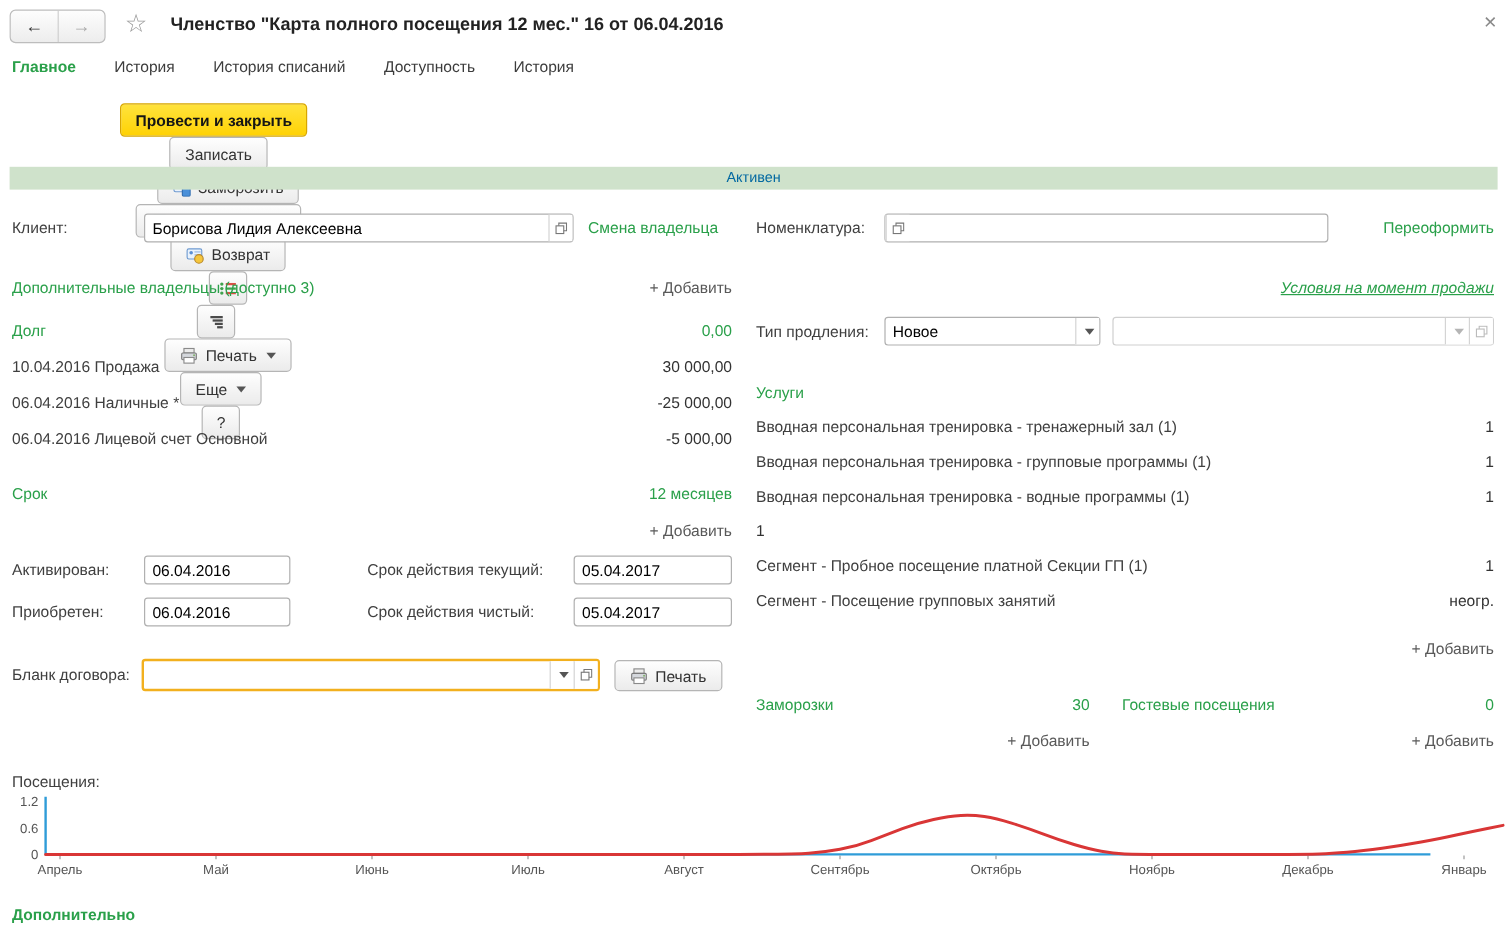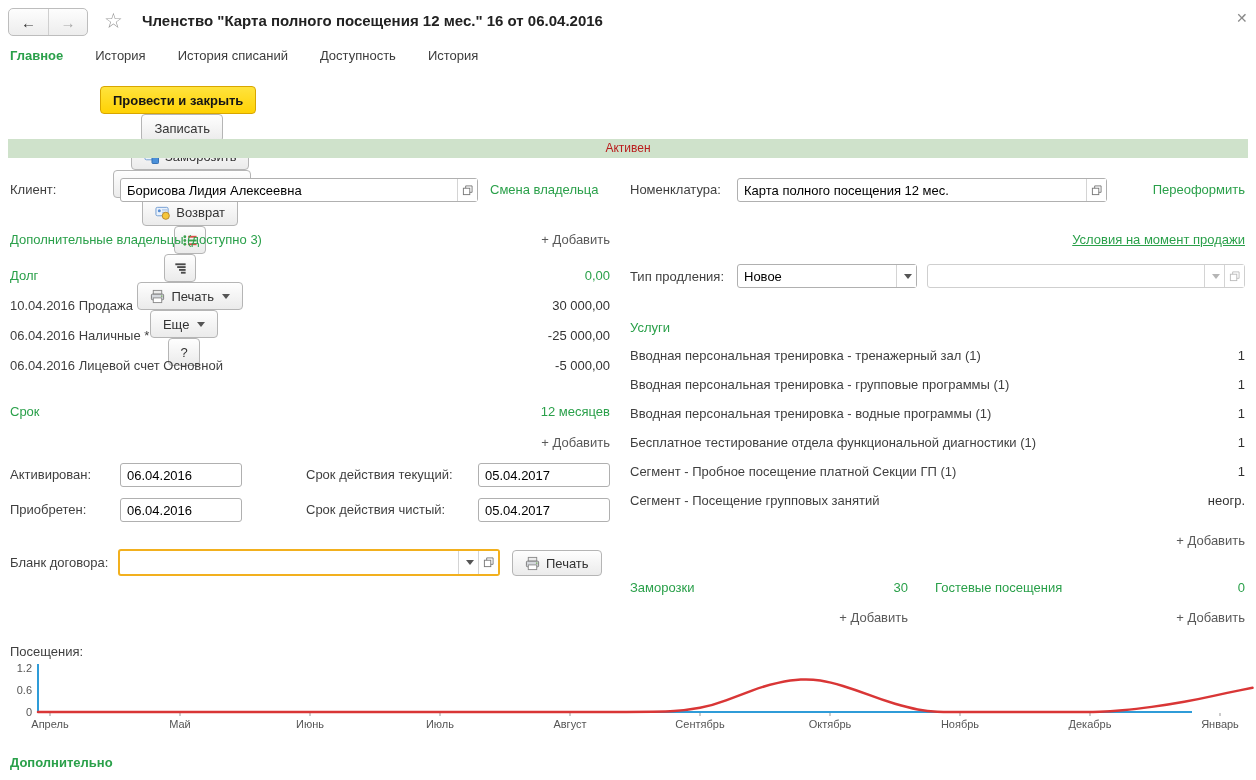--- a/index.html
+++ b/index.html
@@ -7,21 +7,21 @@
     --ink:#3f3f3f;
     --border:#b0b0b0;
   }
   *{box-sizing:border-box;margin:0;padding:0;}
   html,body{background:#fff;}
   body{font-family:"Liberation Sans","DejaVu Sans",sans-serif;color:var(--ink);}
   .window{position:relative;width:1256px;height:780px;background:#fff;overflow:hidden;}
   .abs{position:absolute;}
   .lbl{font-size:13px;color:#3f3f3f;line-height:24px;white-space:nowrap;}
   .glink{color:var(--green);font-size:13px;cursor:pointer;text-decoration:none;white-space:nowrap;text-align:right;}
-  .glink.underline{text-decoration:underline;}
+  .glink.underline{text-decoration:underline;font-style:italic;}
   .gray-link{color:#595959;font-size:13px;cursor:pointer;white-space:nowrap;}
   .amount{font-size:13px;color:#333;white-space:nowrap;}
   .row-text{font-size:13px;color:#3f3f3f;white-space:nowrap;}
 
   
   .navgroup{display:inline-flex;border:1px solid #bdbdbd;border-radius:5px;overflow:hidden;background:linear-gradient(#fdfdfd,#ededed);}
   .navbtn{width:39px;height:26px;border:none;background:transparent;font-size:15px;cursor:pointer;display:flex;align-items:center;justify-content:center;}
   .navbtn + .navbtn{border-left:1px solid #cfcfcf;}
   .navbtn .arr-back{color:#333;font-weight:bold;}
   .navbtn .arr-fwd{color:#a8a8a8;font-weight:bold;}
@@ -36,21 +36,21 @@
 
   
   .toolbar{display:flex;align-items:center;flex-direction:column;}
   .btn{display:inline-flex;align-items:center;gap:6px;height:28px;padding:0 12px;border:1px solid #b5b5b5;border-radius:4px;
        background:linear-gradient(#fefefe,#ebebeb);font-size:13px;color:#333;cursor:pointer;white-space:nowrap;}
   .btn.primary{background:linear-gradient(#ffe33d,#ffd204);border-color:#d8a600;font-weight:bold;color:#151515;}
   .btn.iconbtn{padding:0 7px;}
   .caret{display:inline-block;width:0;height:0;border-left:4px solid transparent;border-right:4px solid transparent;border-top:5px solid #555;margin-left:2px;}
 
   
-  .statusbar{background:#cfe2cb;text-align:center;font-size:12px;color:#b91c1c;line-height:19px;}
+  .statusbar{background:#cfe2cb;text-align:center;font-size:12px;color:#0369a1;line-height:19px;}
 
   
   .input-box{display:flex;align-items:stretch;border:1px solid var(--border);border-radius:3px;background:#fff;height:24px;}
   .input-box input{flex:1;min-width:0;border:none;outline:none;padding:0 6px;font:13px "Liberation Sans","DejaVu Sans",sans-serif;color:#000;background:transparent;}
   .suffix{width:20px;display:flex;align-items:center;justify-content:center;border-left:1px solid #d4d4d4;cursor:pointer;background:#fff;}
   .combo-focus{border:2px solid #f2b01e;height:27px;}
   .disabled-combo{border-color:#cfcfcf;}
   .disabled-combo .suffix{color:#bbb;}
 
   .flexrow{display:flex;justify-content:space-between;align-items:flex-start;}
@@ -234,21 +234,20 @@
           <circle cx="12.5" cy="7.5" r="0.9" fill="#7fb069"></circle>
         </svg>
       <span>Печать</span>
     </button>
   </div>
 
   <div class="abs" style="left:630px;top:170px;width:615px;height:470px;">
 
     <div class="abs lbl" style="left:0;top:8px;">Номенклатура:</div>
     <div class="abs input-box" style="left:107px;top:8px;width:370px;">
-      <input value="Карта полного посещения 12 мес." style="">
       <span class="suffix">
         <svg width="11" height="11" viewBox="0 0 12 12">
             <rect x="1.5" y="3.5" width="7" height="7" fill="#fff" stroke="#777"></rect>
             <path d="M4 3.5 V1 H11 V8 H8.5" stroke="#777" fill="none"></path>
           </svg>
       </span>
     </div>
     <a class="abs glink" style="right:0;top:12px;">Переоформить</a>
 
     <a class="abs glink underline" style="right:0;top:62px;">Условия на момент продажи</a>
@@ -281,21 +280,20 @@
     </div>
     <div class="abs flexrow" style="left:0;top:207px;width:615px;">
       <span class="row-text">Вводная персональная тренировка - групповые программы  (1)</span>
       <span class="amount">1</span>
     </div>
     <div class="abs flexrow" style="left:0;top:236px;width:615px;">
       <span class="row-text">Вводная персональная тренировка - водные программы  (1)</span>
       <span class="amount">1</span>
     </div>
     <div class="abs flexrow" style="left:0;top:265px;width:615px;">
-      <span class="row-text">Бесплатное тестирование отдела функциональной диагностики  (1)</span>
       <span class="amount">1</span>
     </div>
     <div class="abs flexrow" style="left:0;top:294px;width:615px;">
       <span class="row-text">Сегмент - Пробное посещение платной Секции ГП  (1)</span>
       <span class="amount">1</span>
     </div>
     <div class="abs flexrow" style="left:0;top:323px;width:615px;">
       <span class="row-text">Сегмент - Посещение групповых занятий</span>
       <span class="amount">неогр.</span>
     </div>

